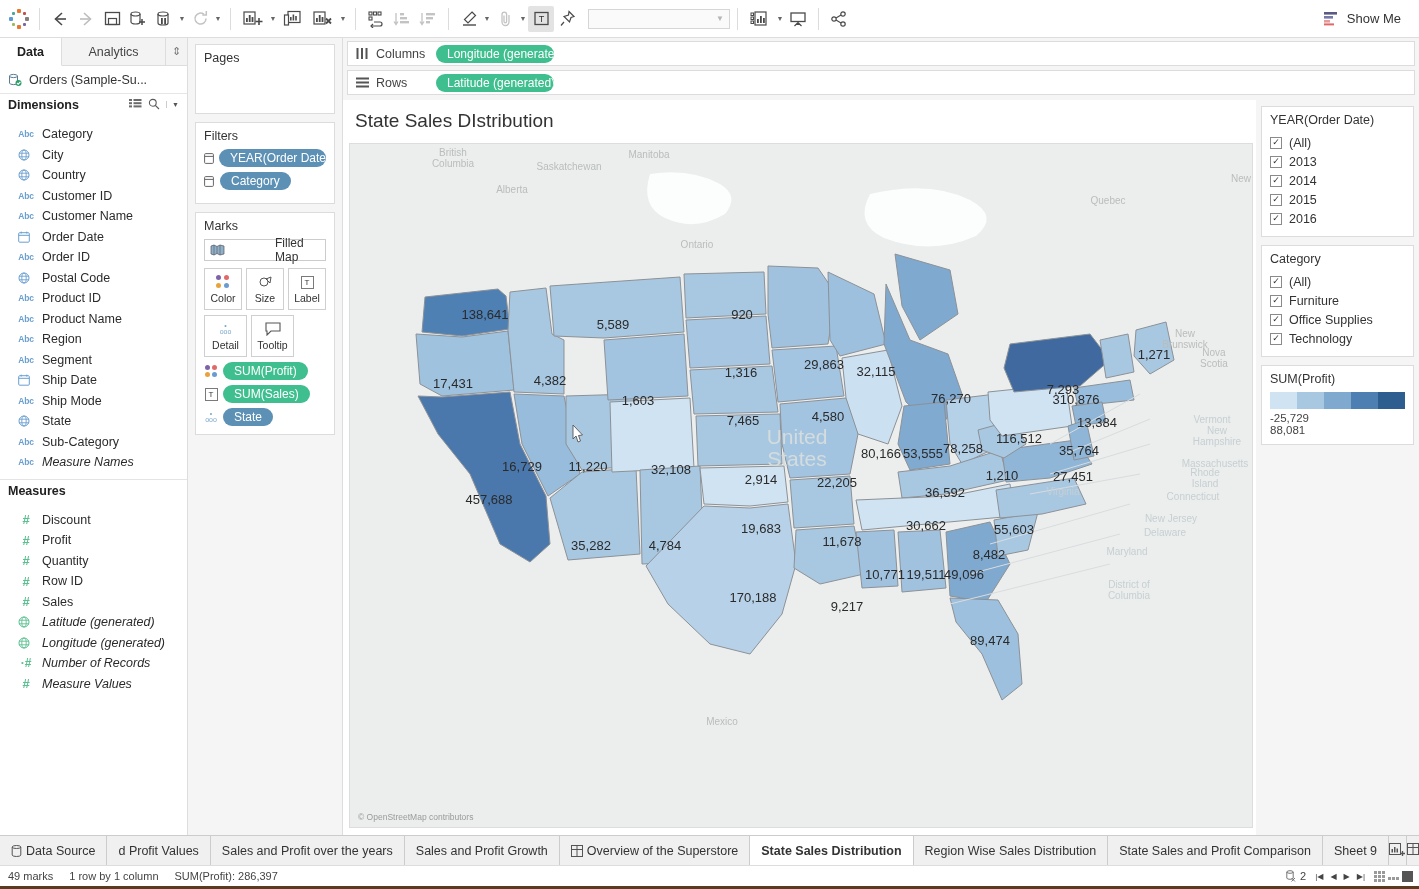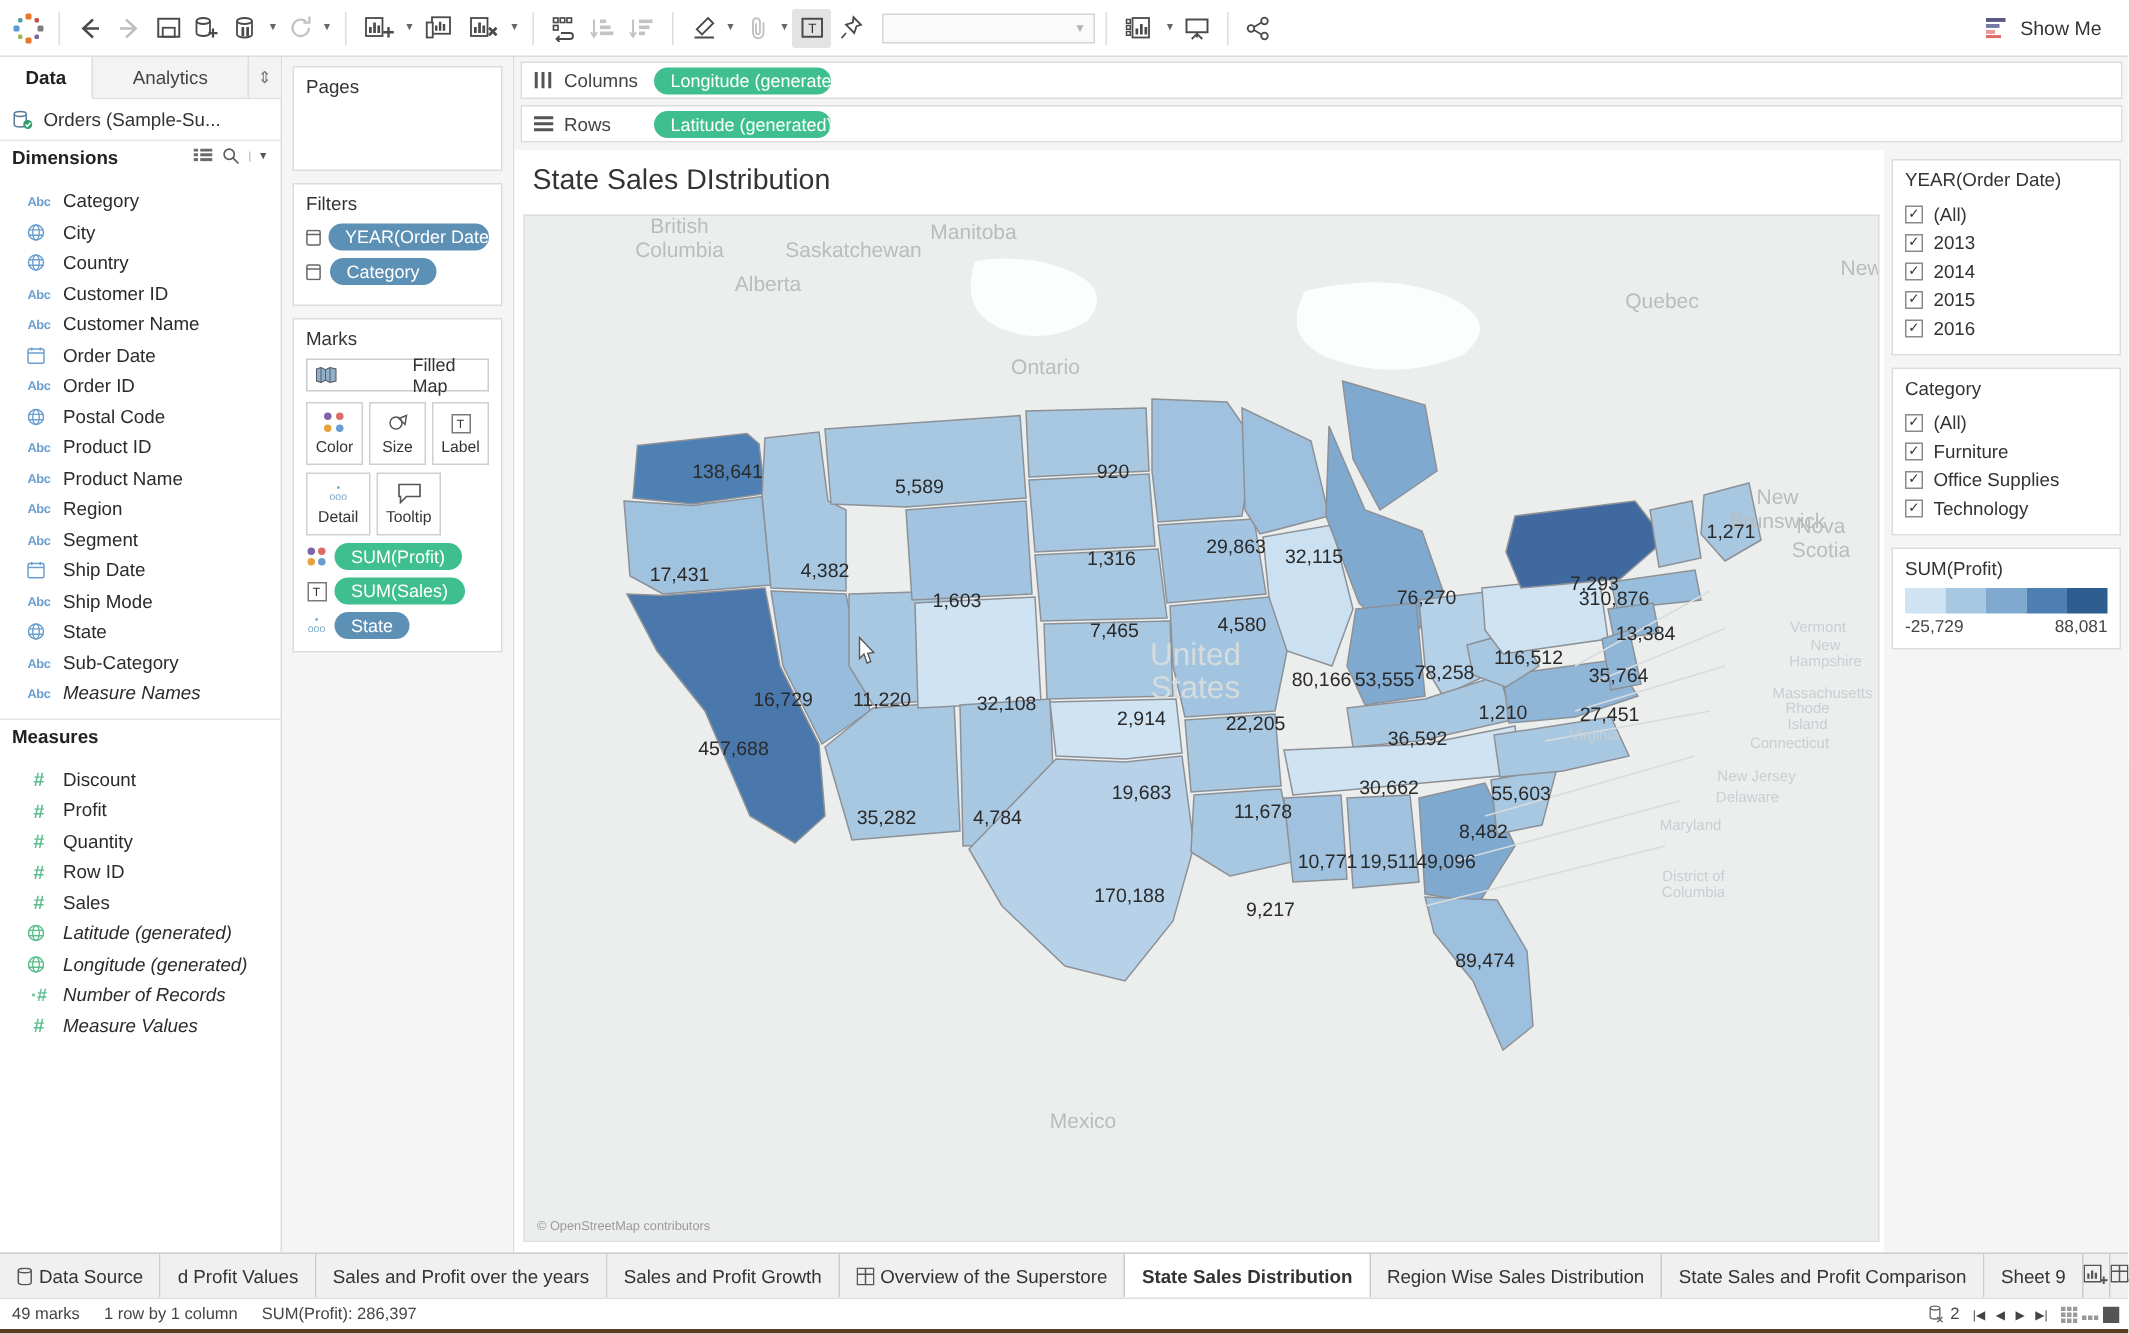--- a/index.html
+++ b/index.html
@@ -125,21 +125,21 @@
   .vizwrap{
     position:absolute; left:343px; top:100px; width:912px; height:735px;
     background:#fff; padding:6px 5px 5px 6px;
   }
   .viztitle{ font-size:19px; color:#333; padding:4px 0 10px 6px; font-weight:normal; }
   .mapbox{
     position:absolute; left:349px; top:143px; width:904px; height:685px;
     border:1px solid #ddd; background:#eceeed; overflow:hidden;
   }
   .osm-attr{ position:absolute; left:8px; bottom:5px; font-size:8.5px; color:#9a9a9a; }
-  .canada-lbl{ position:absolute; color:#b9bdbb; font-size:14px; white-space:pre; text-align:center;}
+  .canada-lbl{ position:absolute; color:#b9bdbb; font-size:10px; white-space:pre; text-align:center;}
   .ghost-lbl{ position:absolute; color:#c9cfcd; font-size:11px; }
   .us-ghost{ position:absolute; color:#d4dcdd; font-size:21px; line-height:22px; text-align:center;}
 
   .val{
     position:absolute; font-size:13px; color:#2a2a2a; white-space:nowrap;
     transform:translate(-50%,-50%); pointer-events:none;
   }
 
   
   .legends{
@@ -150,21 +150,21 @@
   .lg h5{ font-weight:normal; font-size:12.5px; color:#333; margin-bottom:6px; }
   .chk-row{ display:flex; align-items:center; gap:7px; height:19px; font-size:12.5px; color:#333;
             cursor:pointer; }
   .chk{
     width:12px; height:12px; border:1px solid #8a8a8a; background:#fff; flex:0 0 12px;
     display:flex; align-items:center; justify-content:center; font-size:9px; color:#333;
     line-height:1;
   }
   .grad{ height:17px; display:flex; margin:2px 0 3px; }
   .grad i{ flex:1; display:block; }
-  .gradlbl{ display:flex; justify-content:space-between; font-size:11.5px; color:#444; }
+  .gradlbl{ display:flex; justify-content:space-between; font-size:11.5px; color:#444;flex-direction:column; }
 
   
   .tabbar{
     position:absolute; left:0; top:835px; width:1419px; height:30px;
     background:#f0f0f0; border-top:1px solid #ccc; display:flex; align-items:stretch;
   }
   .wtab{
     display:flex; align-items:center; gap:4px; padding:0 11px; font-size:12.5px;
     color:#333; border-right:1px solid #ccc; background:#f0f0f0; cursor:pointer;
     white-space:nowrap;
@@ -799,21 +799,21 @@
     <div id="ghostregions">
         <div class="canada-lbl" style="left:103px; top:14px; transform:translate(-50%,-50%);">British<br>Columbia</div>
         <div class="canada-lbl" style="left:162px; top:45px; transform:translate(-50%,-50%);">Alberta</div>
         <div class="canada-lbl" style="left:219px; top:22px; transform:translate(-50%,-50%);">Saskatchewan</div>
         <div class="canada-lbl" style="left:299px; top:10px; transform:translate(-50%,-50%);">Manitoba</div>
         <div class="canada-lbl" style="left:347px; top:100px; transform:translate(-50%,-50%);">Ontario</div>
         <div class="canada-lbl" style="left:758px; top:56px; transform:translate(-50%,-50%);">Quebec</div>
         <div class="canada-lbl" style="left:891px; top:34px; transform:translate(-50%,-50%);">New</div>
         <div class="canada-lbl" style="left:835px; top:195px; transform:translate(-50%,-50%);">New<br>Brunswick</div>
         <div class="canada-lbl" style="left:864px; top:214px; transform:translate(-50%,-50%);">Nova<br>Scotia</div>
-        <div class="canada-lbl" style="left:372px; top:603px; transform:translate(-50%,-50%);">Mexico</div>
+        <div class="canada-lbl" style="left:372px; top:577px; transform:translate(-50%,-50%);">Mexico</div>
       </div>
     <div id="ghoststates">
         <div class="ghost-lbl" style="left:862px; top:275px; transform:translate(-50%,-50%); color:#c7cfd2; font-size:10px; text-align:center;">Vermont</div>
         <div class="ghost-lbl" style="left:867px; top:292px; transform:translate(-50%,-50%); color:#c7cfd2; font-size:10px; text-align:center;">New Hampshire</div>
         <div class="ghost-lbl" style="left:865px; top:319px; transform:translate(-50%,-50%); color:#c7cfd2; font-size:10px; text-align:center;">Massachusetts</div>
         <div class="ghost-lbl" style="left:855px; top:334px; transform:translate(-50%,-50%); color:#c7cfd2; font-size:10px; text-align:center;">Rhode Island</div>
         <div class="ghost-lbl" style="left:843px; top:352px; transform:translate(-50%,-50%); color:#c7cfd2; font-size:10px; text-align:center;">Connecticut</div>
         <div class="ghost-lbl" style="left:821px; top:374px; transform:translate(-50%,-50%); color:#c7cfd2; font-size:10px; text-align:center;">New Jersey</div>
         <div class="ghost-lbl" style="left:815px; top:388px; transform:translate(-50%,-50%); color:#c7cfd2; font-size:10px; text-align:center;">Delaware</div>
         <div class="ghost-lbl" style="left:777px; top:407px; transform:translate(-50%,-50%); color:#c7cfd2; font-size:10px; text-align:center;">Maryland</div>

